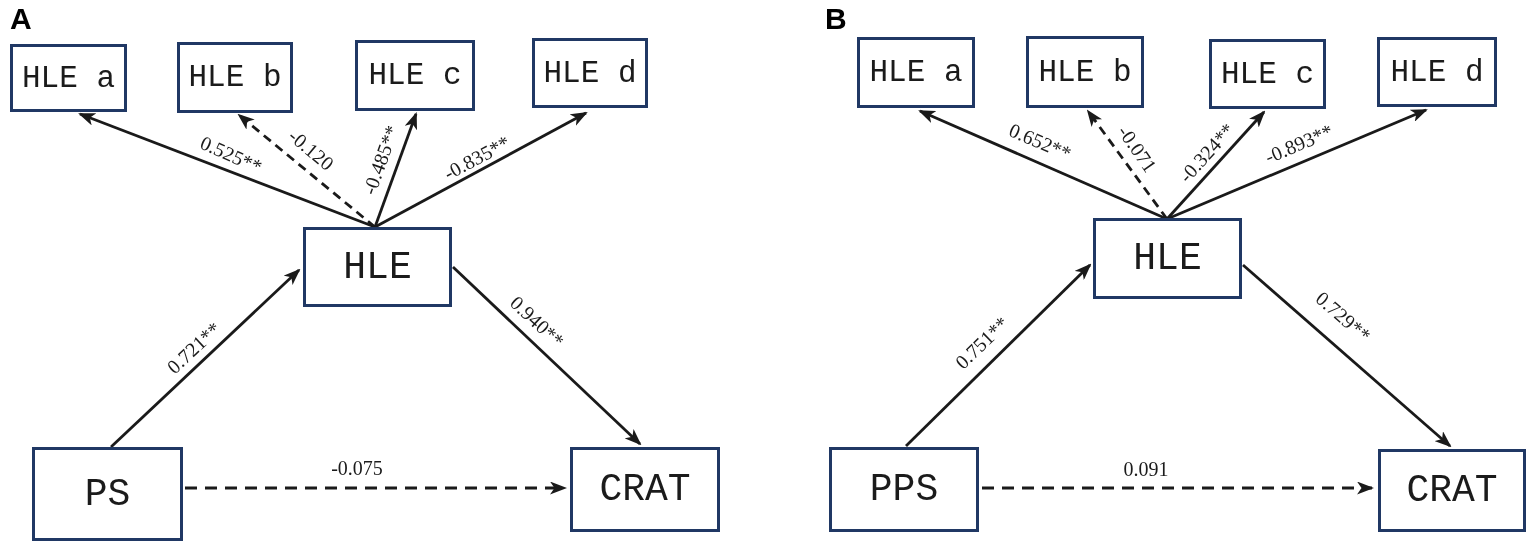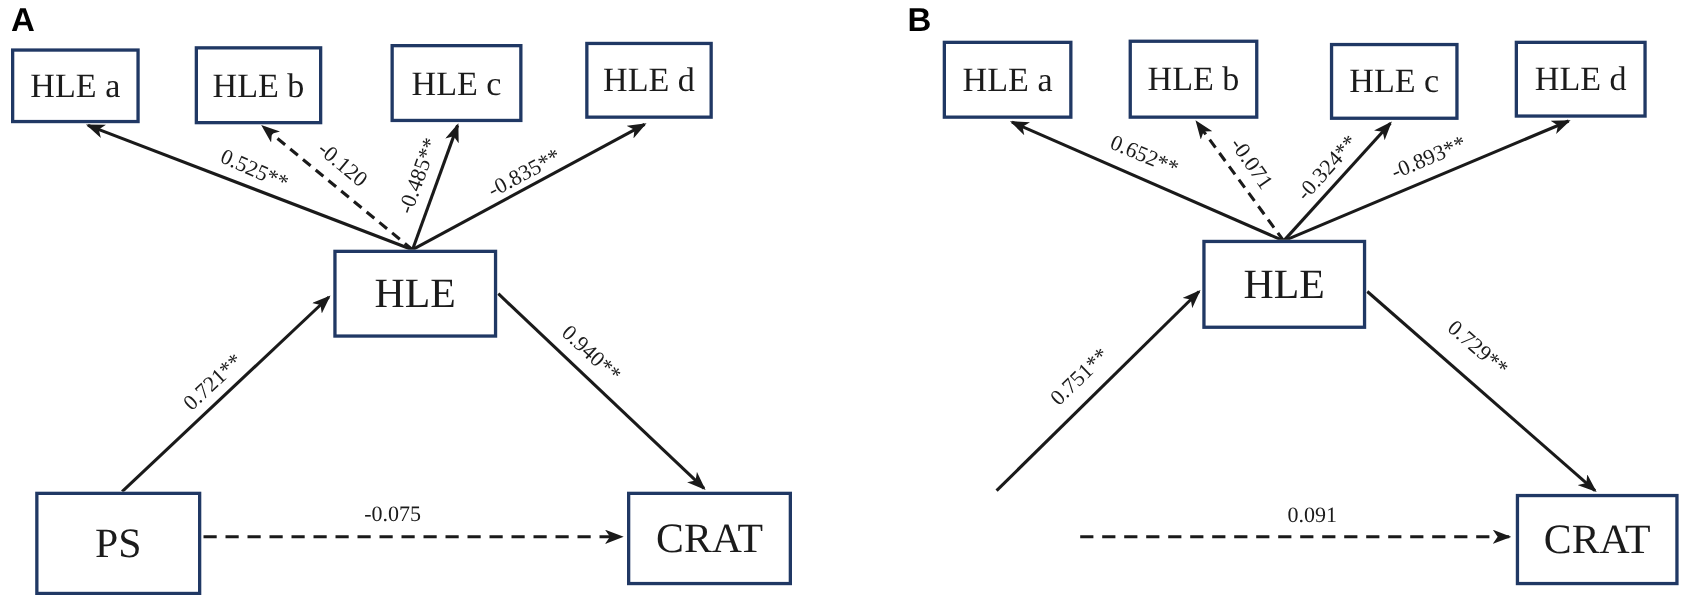--- a/index.html
+++ b/index.html
@@ -22,21 +22,21 @@
   .edges-layer line{stroke:var(--connector);stroke-width:2.8;}
   .edges-layer .dashed-long{stroke-dasharray:12 8;}
   .edges-layer .dashed-short{stroke-dasharray:9 6;}
   .arrow-fill{fill:var(--connector);}
   .node{
     position:absolute;
     border:3px solid var(--box-border);
     background:var(--background);
     color:var(--text);
     display:flex;align-items:center;justify-content:center;
-    font-family:Liberation Serif, serif;
+    font-family:Liberation Mono, monospace;
     white-space:nowrap;
   }
   .node.small{font-size:31px;}
   .node.large{font-size:38px;}
   .panel-label{
     position:absolute;
     font-family:"Liberation Sans", sans-serif;
     font-weight:700;font-size:30px;color:var(--panel-label);
     line-height:1;
   }
@@ -94,23 +94,24 @@
   <div class="edge-label" style="left:477px;top:158px;transform:translate(-50%,-50%) rotate(-28deg)">-0.835**</div>
   <div class="edge-label" style="left:194px;top:348px;transform:translate(-50%,-50%) rotate(-43deg)">0.721**</div>
   <div class="edge-label" style="left:537px;top:322px;transform:translate(-50%,-50%) rotate(43deg)">0.940**</div>
   <div class="edge-label" style="left:357px;top:468px;transform:translate(-50%,-50%)">-0.075</div>
 
   <div class="node small" style="left:857px;top:37px;width:118px;height:71px">HLE a</div>
   <div class="node small" style="left:1026px;top:36px;width:118px;height:72px">HLE b</div>
   <div class="node small" style="left:1209px;top:39px;width:117px;height:70px">HLE c</div>
   <div class="node small" style="left:1377px;top:37px;width:120px;height:70px">HLE d</div>
   <div class="node large" style="left:1093px;top:218px;width:149px;height:81px">HLE</div>
+  <div class="node large" style="left:829px;top:447px;width:150px;height:85px">PPS</div>
   <div class="node large" style="left:1378px;top:449px;width:148px;height:83px">CRAT</div>
 
   <div class="edge-label" style="left:1040px;top:142px;transform:translate(-50%,-50%) rotate(23deg)">0.652**</div>
   <div class="edge-label" style="left:1137px;top:149px;transform:translate(-50%,-50%) rotate(55deg)">-0.071</div>
   <div class="edge-label" style="left:1207px;top:153px;transform:translate(-50%,-50%) rotate(-48deg)">-0.324**</div>
   <div class="edge-label" style="left:1299px;top:144px;transform:translate(-50%,-50%) rotate(-23deg)">-0.893**</div>
   <div class="edge-label" style="left:982px;top:343px;transform:translate(-50%,-50%) rotate(-44deg)">0.751**</div>
   <div class="edge-label" style="left:1343px;top:317px;transform:translate(-50%,-50%) rotate(41deg)">0.729**</div>
-  <div class="edge-label" style="left:1193px;top:469px;transform:translate(-50%,-50%)">0.091</div>
+  <div class="edge-label" style="left:1146px;top:469px;transform:translate(-50%,-50%)">0.091</div>
 
 </div>
 
 </body></html>

